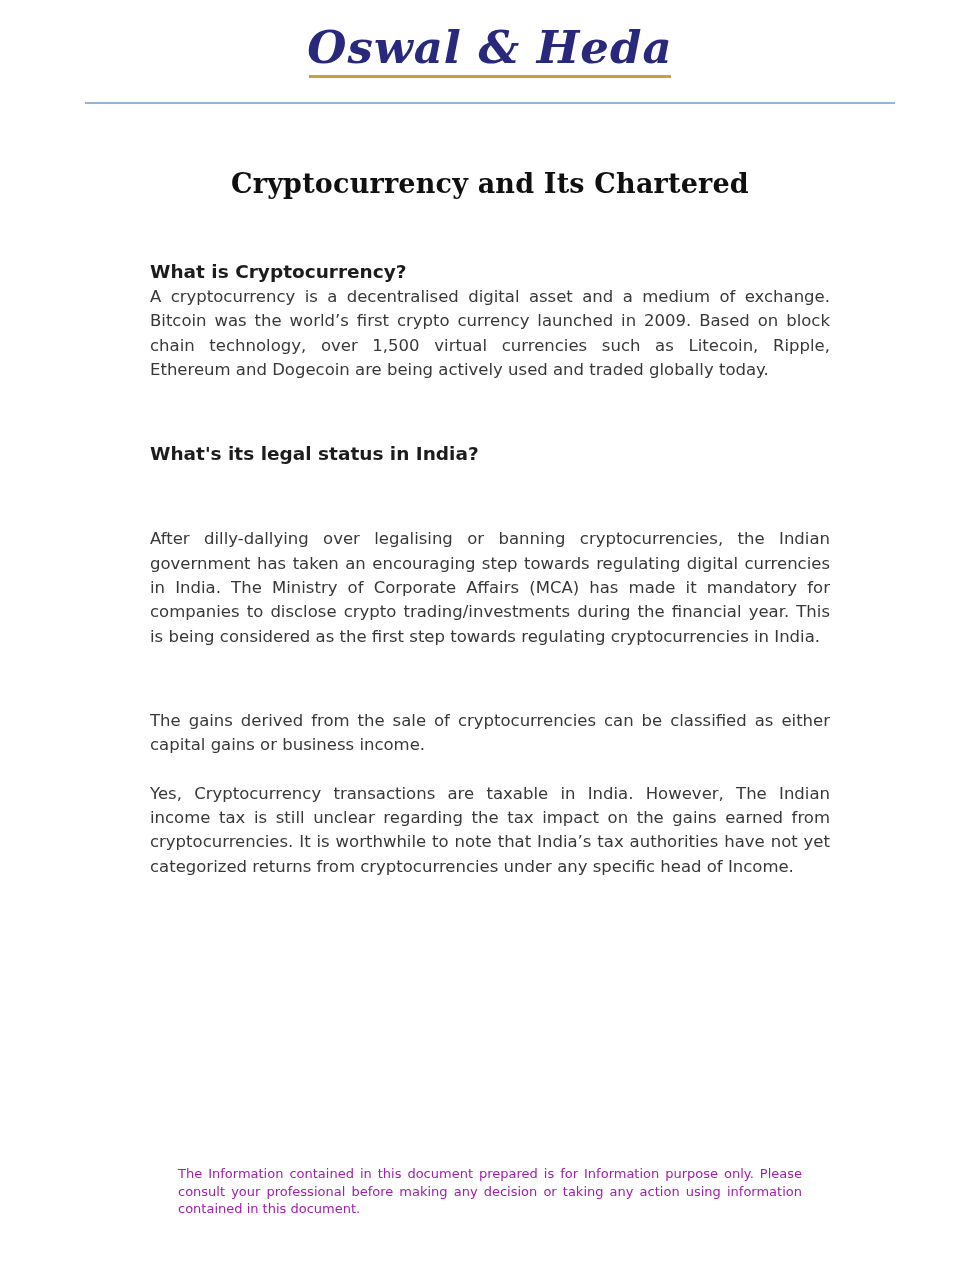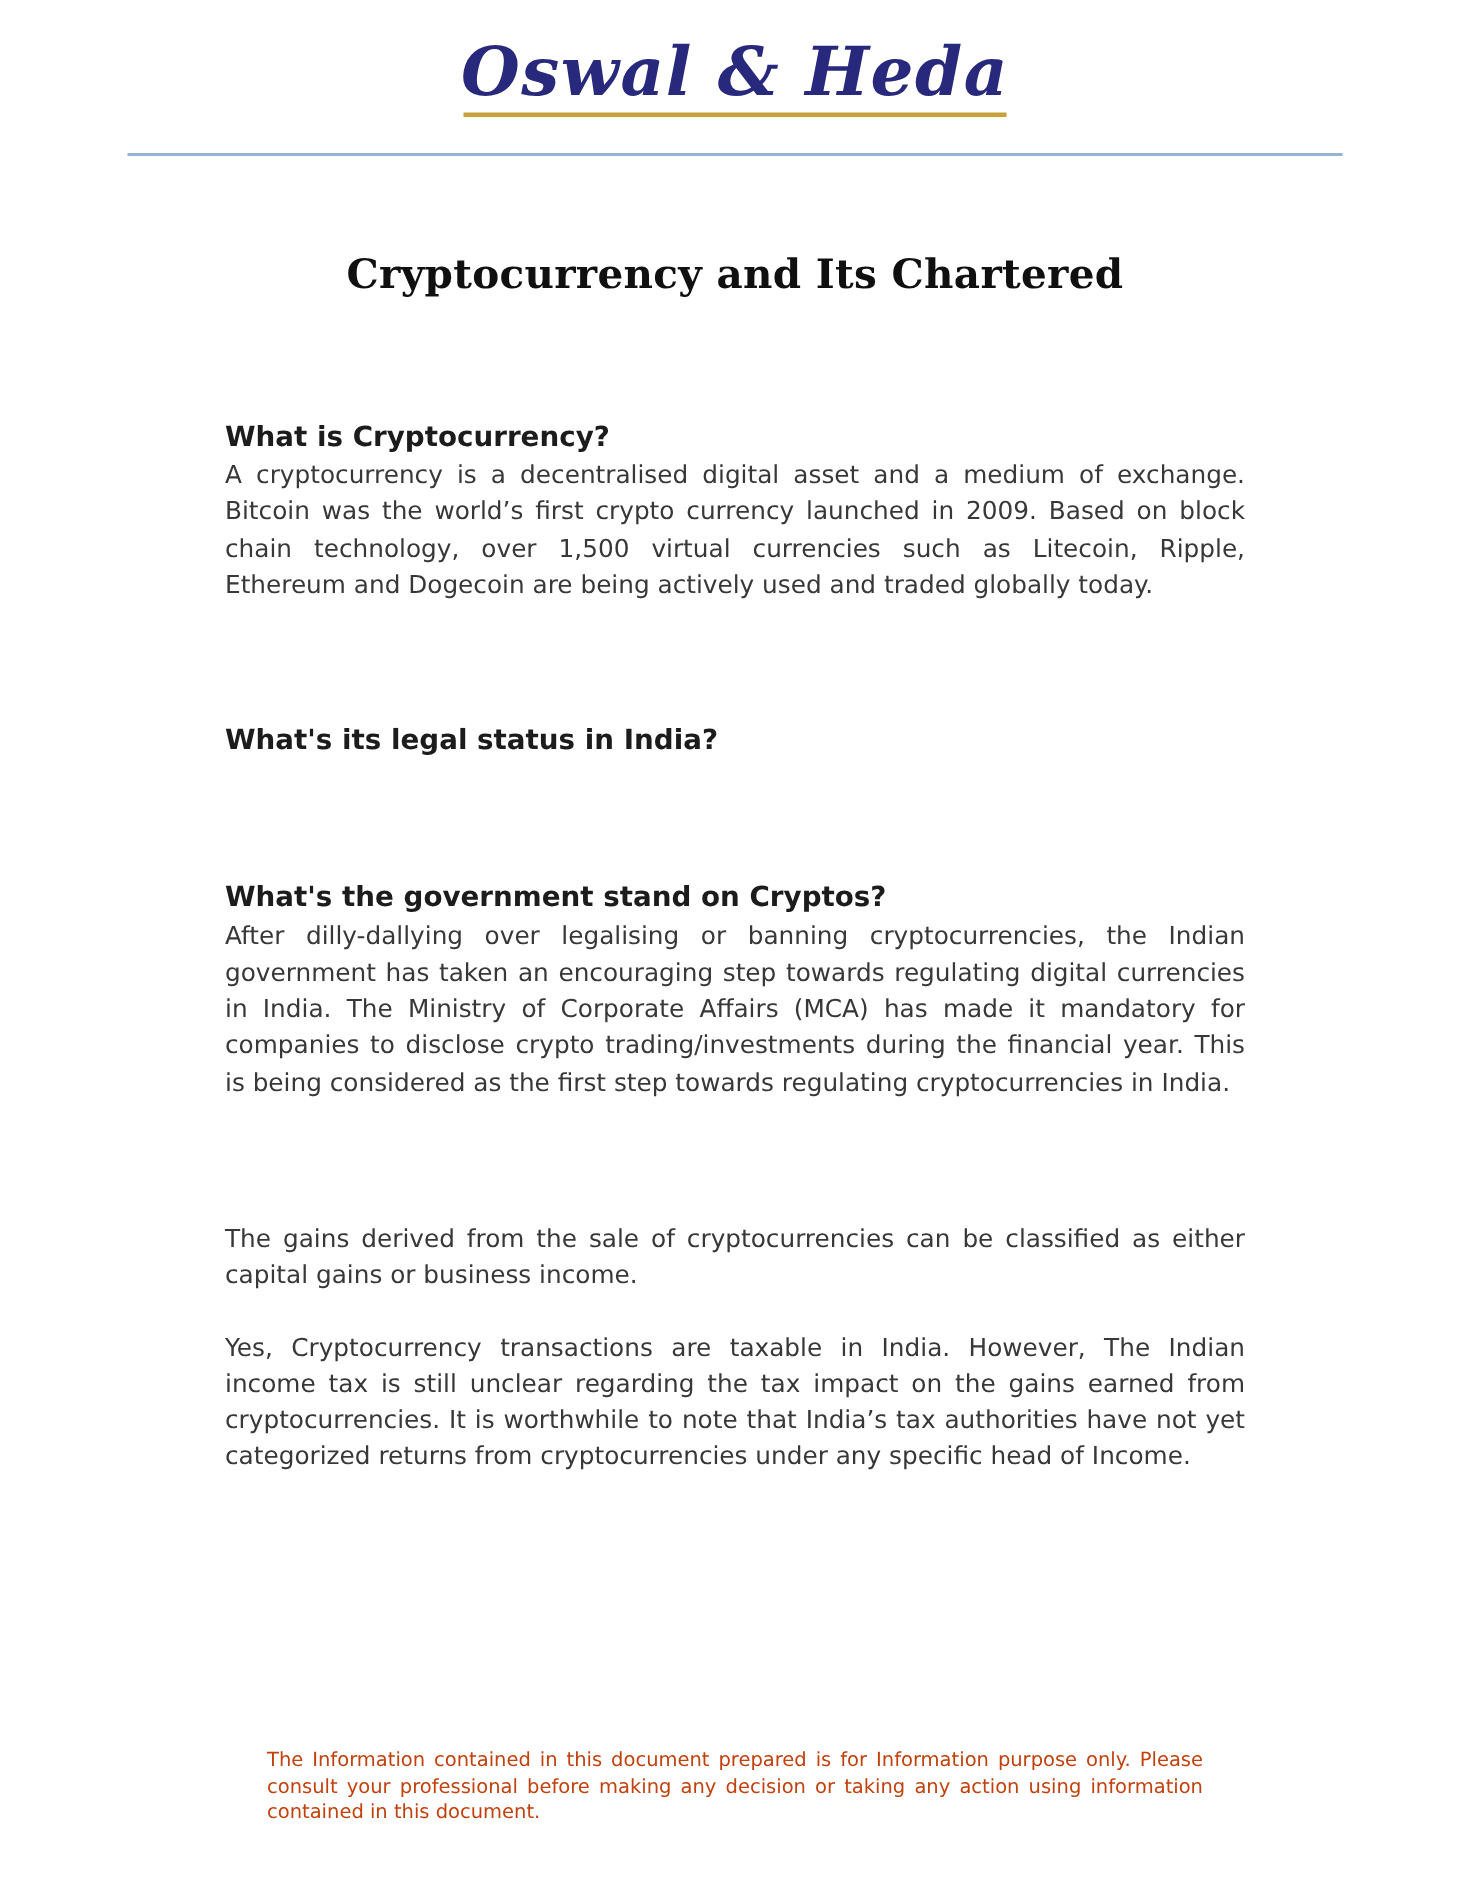--- a/index.html
+++ b/index.html
@@ -62,21 +62,21 @@
   }
 
   
   .content {
     width: 680px;
     margin: 0 auto;
     color: #383838;
     font-size: 16.5px;
     line-height: 1.475;
   }
-  .section { margin-top: 80px; }
+  .section { margin-top: 60px; }
   .section h2 {
     font-size: 18.5px;
     font-weight: 700;
     color: #1c1c1c;
     margin: 0;
     line-height: 1.35;
   }
   .section p {
     margin: 0;
     text-align: justify;
@@ -84,21 +84,21 @@
   .section p + p { margin-top: 24px; }
 
   
   .disclaimer {
     position: absolute;
     left: 150px;
     right: 150px;
     bottom: 50px;
     font-size: 13px;
     line-height: 1.35;
-    color: #c2410c;
+    color: #a21caf;
   }
   .disclaimer p { margin: 0; text-align: justify; }
 </style>
 </head>
 <body>
 
 <div class="page">
 
   <header class="letterhead">
     <div class="logo">
@@ -116,21 +116,20 @@
     <section class="section">
       <h2>What is Cryptocurrency?</h2>
       <p>A cryptocurrency is a decentralised digital asset and a medium of exchange. Bitcoin was the world’s first crypto currency launched in 2009. Based on block chain technology, over 1,500 virtual currencies such as Litecoin, Ripple, Ethereum and Dogecoin are being actively used and traded globally today.</p>
     </section>
 
     <section class="section">
       <h2>What's its legal status in India?</h2>
     </section>
 
     <section class="section">
-      <h2>What's the government stand on Cryptos?</h2>
       <p>After dilly-dallying over legalising or banning cryptocurrencies, the Indian government has taken an encouraging step towards regulating digital currencies in India. The Ministry of Corporate Affairs (MCA) has made it mandatory for companies to disclose crypto trading/investments during the financial year. This is being considered as the first step towards regulating cryptocurrencies in India.</p>
     </section>
 
     <section class="section">
       <p>The gains derived from the sale of cryptocurrencies can be classified as either capital gains or business income.</p>
       <p>Yes, Cryptocurrency transactions are taxable in India. However, The Indian income tax is still unclear regarding the tax impact on the gains earned from cryptocurrencies. It is worthwhile to note that India’s tax authorities have not yet categorized returns from cryptocurrencies under any specific head of Income.</p>
     </section>
 
   </main>
 

